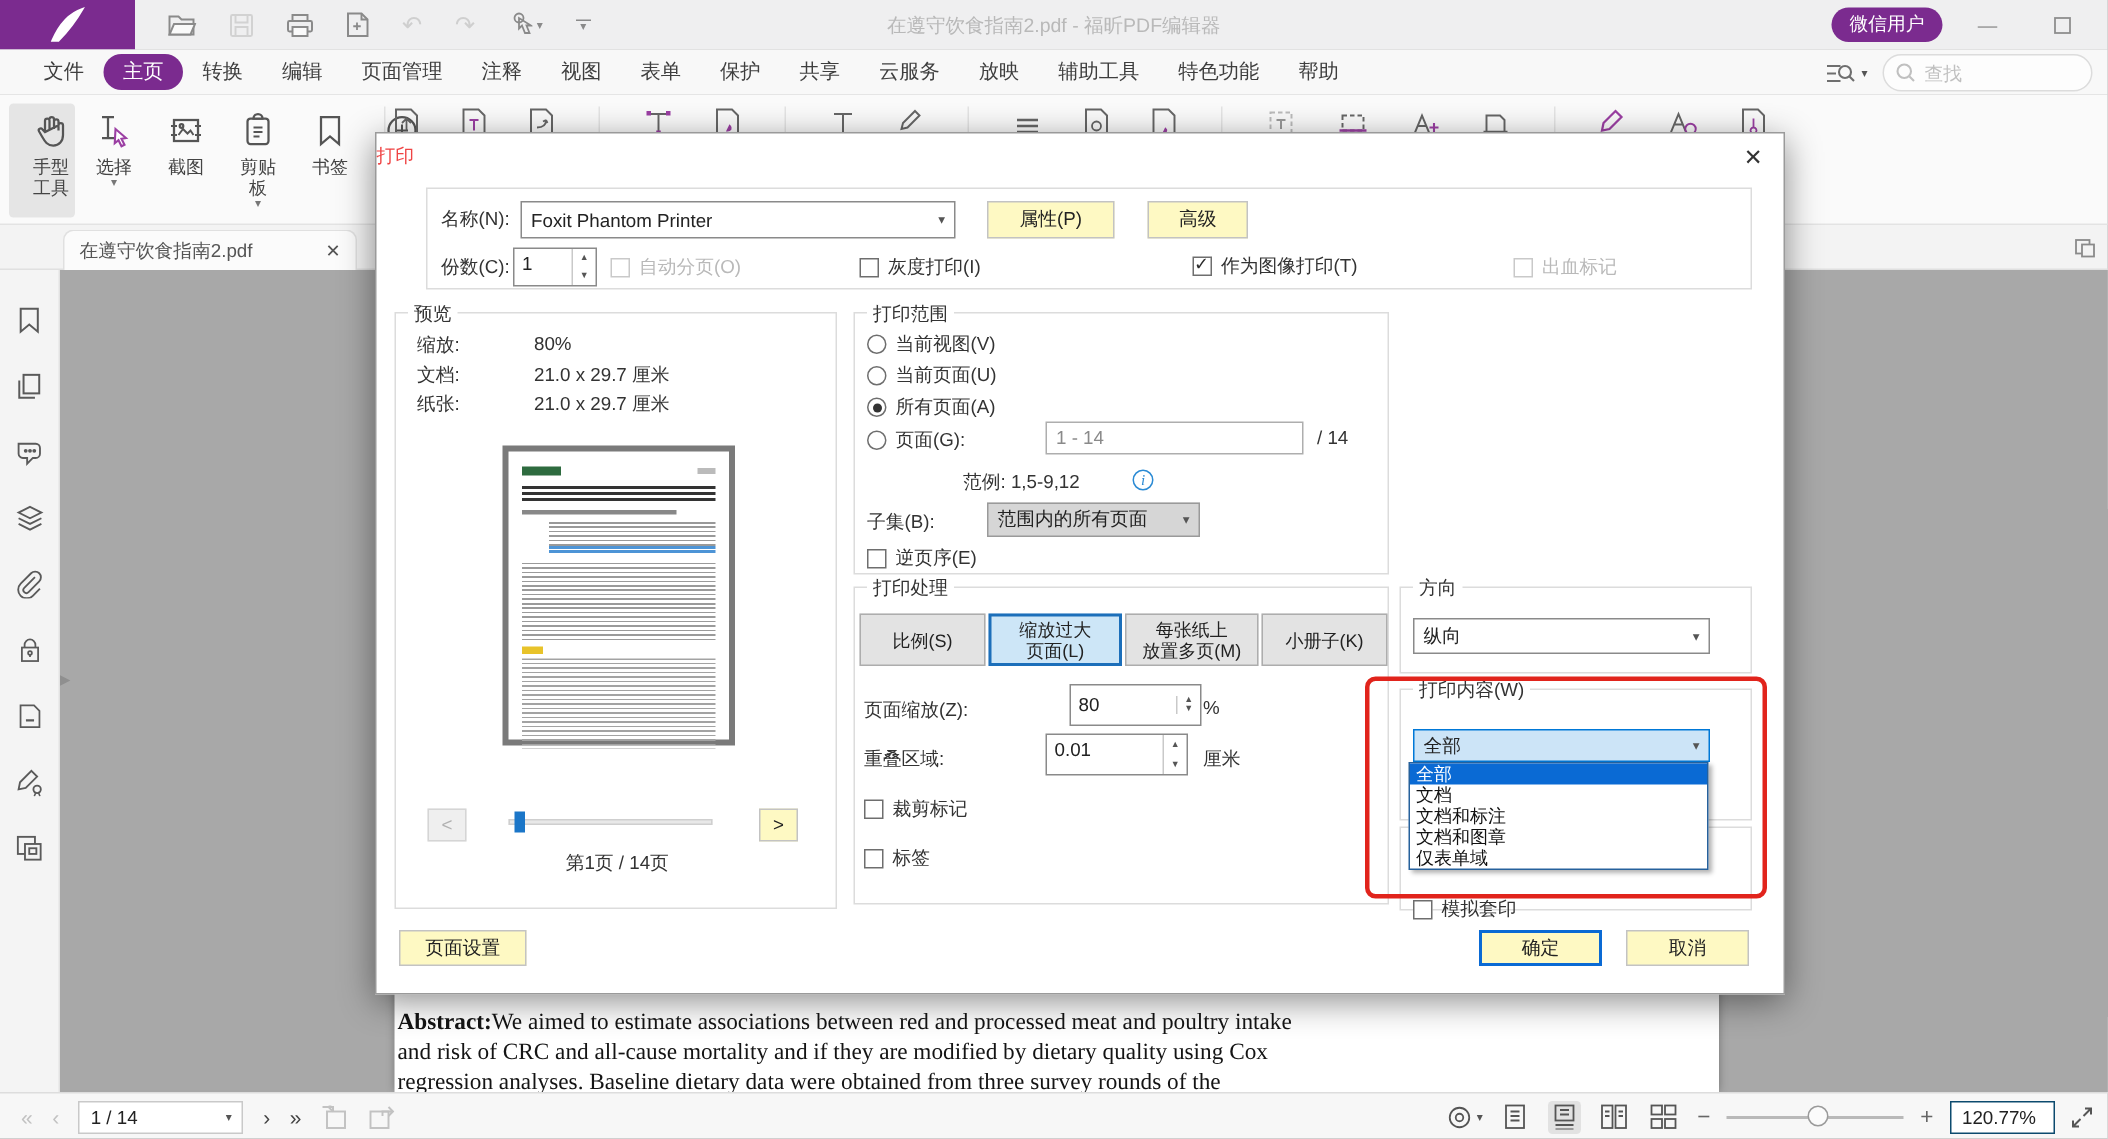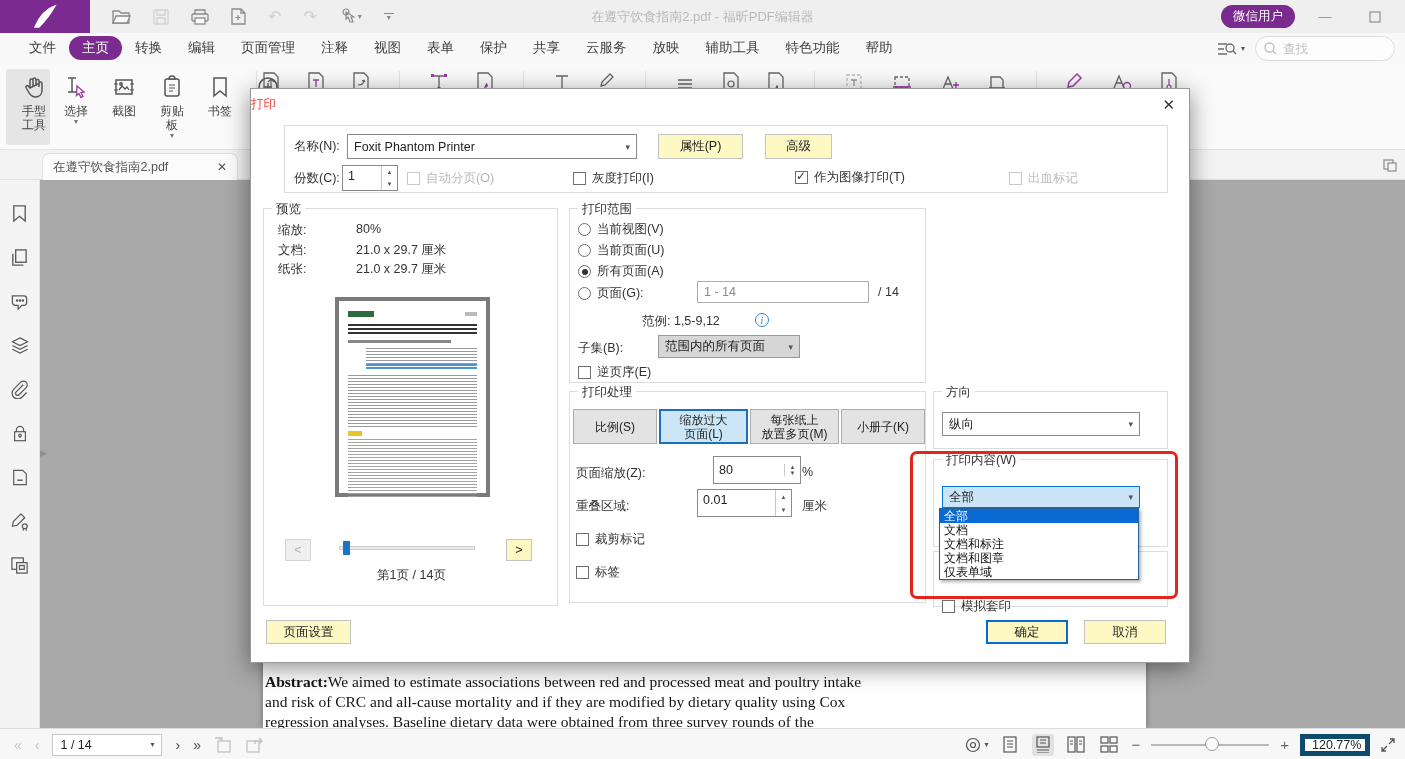--- a/index.html
+++ b/index.html
@@ -105,21 +105,21 @@
   .redbox{position:absolute;left:659px;top:362px;width:268px;height:148px;border:3px solid #e1241c;border-radius:7px;z-index:50;pointer-events:none;}
 
   
   .statusbar{position:absolute;left:0;top:728px;width:1405px;height:31px;background:#f7f7f7;border-top:1px solid #dddddd;z-index:30;}
   .sb-left{position:absolute;left:14px;top:0;height:31px;display:flex;align-items:center;gap:13px;}
   .sb-right{position:absolute;right:10px;top:0;height:31px;display:flex;align-items:center;gap:11px;}
   .nav{font-size:14px;color:#444;}
   .nav.dis{color:#c2c2c2;}
   .pagebox{width:110px;height:22px;border:1px solid #c9c9c9;background:#fff;display:flex;align-items:center;padding:0 7px;font-size:12.5px;color:#222;}
   .pagebox .c{margin-left:auto;font-size:8px;color:#555;}
-  .zoombox{width:70px;height:22px;border:5px solid #0c4a6e;background:#fff;display:flex;align-items:center;padding:0 7px;font-size:12.5px;color:#222;}
+  .zoombox{width:70px;height:22px;border:1px solid #0c4a6e;background:#fff;display:flex;align-items:center;padding:0 7px;font-size:12.5px;color:#222;}
   .ztrack{width:118px;height:2px;background:#b9b9b9;position:relative;}
   .ztrack .zh{position:absolute;left:54px;top:-7px;width:14px;height:14px;border-radius:50%;background:#fbfbfb;border:1px solid #9a9a9a;}
   .vicon{width:22px;height:22px;display:flex;align-items:center;justify-content:center;border-radius:3px;color:#555;}
   .vicon.sel{background:#e2e2e2;}
   .pm{font-size:15px;color:#666;}
 </style>
 </head>
 <body>
 
 <div class="titlebar">

